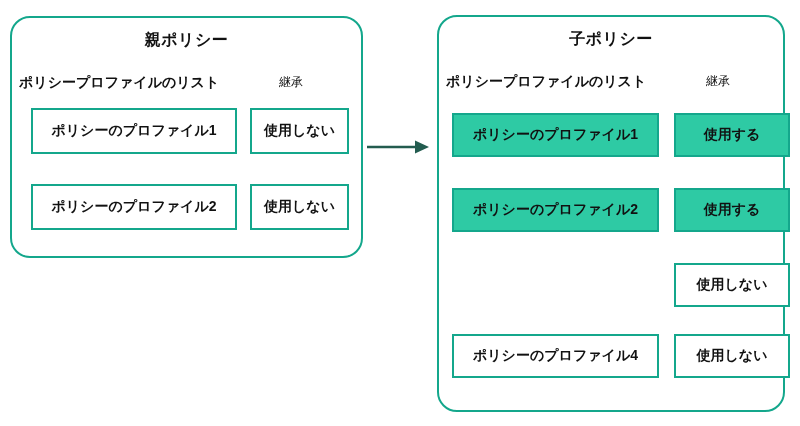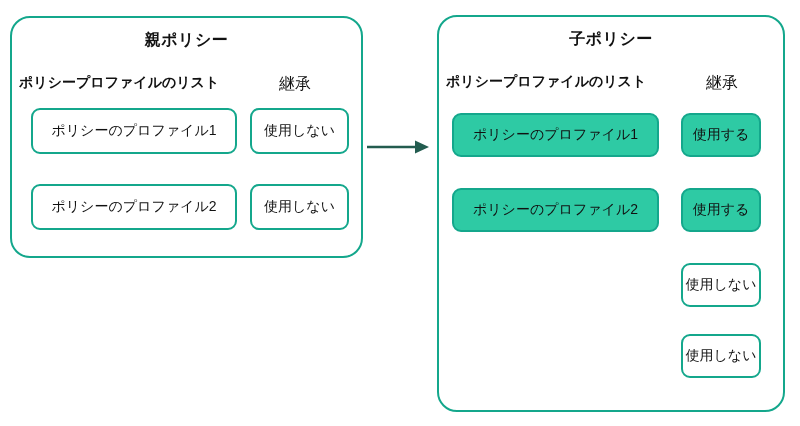--- a/index.html
+++ b/index.html
@@ -33,44 +33,45 @@
     text-align: center;
     font-size: 16px; font-weight: bold;
     letter-spacing: 0.5px;
   }
   .list-label {
     position: absolute; top: 56px; left: 7px;
     font-size: 14px; white-space: nowrap; font-weight: bold;
   }
   .inherit-label {
     position: absolute; top: 56px; left: 267px;
-    font-size: 16px; white-space: nowrap;
+    font-size: 12px; white-space: nowrap;
   }
   .node {
     position: absolute;
     box-sizing: border-box;
     border: 2px solid var(--accent);
-    border-radius: 9px;
+    border-radius: 0;
     background: var(--background);
     display: flex; align-items: center; justify-content: center;
     font-size: 14px;
     white-space: nowrap;
     padding: 16px 2px;
+    font-weight: bold;
   }
   .node.highlighted { background: var(--fill); }
 
   
   #parent-box .profile-node { left: 19px; width: 206px; height: 46px; }
   #parent-box .inherit-node { left: 238px; width: 99px; height: 46px; }
   #parent-box .row-0 { top: 90px; }
   #parent-box .row-1 { top: 166px; }
 
   
   #child-box .profile-node { left: 13px; width: 207px; height: 44px; }
-  #child-box .inherit-node { left: 242px; width: 80px; height: 44px; }
+  #child-box .inherit-node { left: 235px; width: 116px; height: 44px; }
   #child-box .row-0 { top: 96px; }
   #child-box .row-1 { top: 171px; }
   #child-box .row-2 { top: 246px; }
   #child-box .row-3 { top: 317px; }
 
   #inherit-arrow { position: absolute; left: 365px; top: 135px; }
 </style>
 </head>
 <body>
 
@@ -97,14 +98,15 @@
   <div class="inherit-label">継承</div>
 
   <div class="node profile-node row-0 highlighted">ポリシーのプロファイル1</div>
   <div class="node inherit-node row-0 highlighted">使用する</div>
 
   <div class="node profile-node row-1 highlighted">ポリシーのプロファイル2</div>
   <div class="node inherit-node row-1 highlighted">使用する</div>
 
   <div class="node inherit-node row-2">使用しない</div>
 
+  <div class="node profile-node row-3">ポリシーのプロファイル4</div>
   <div class="node inherit-node row-3">使用しない</div>
 </div>
 
 </body></html>

